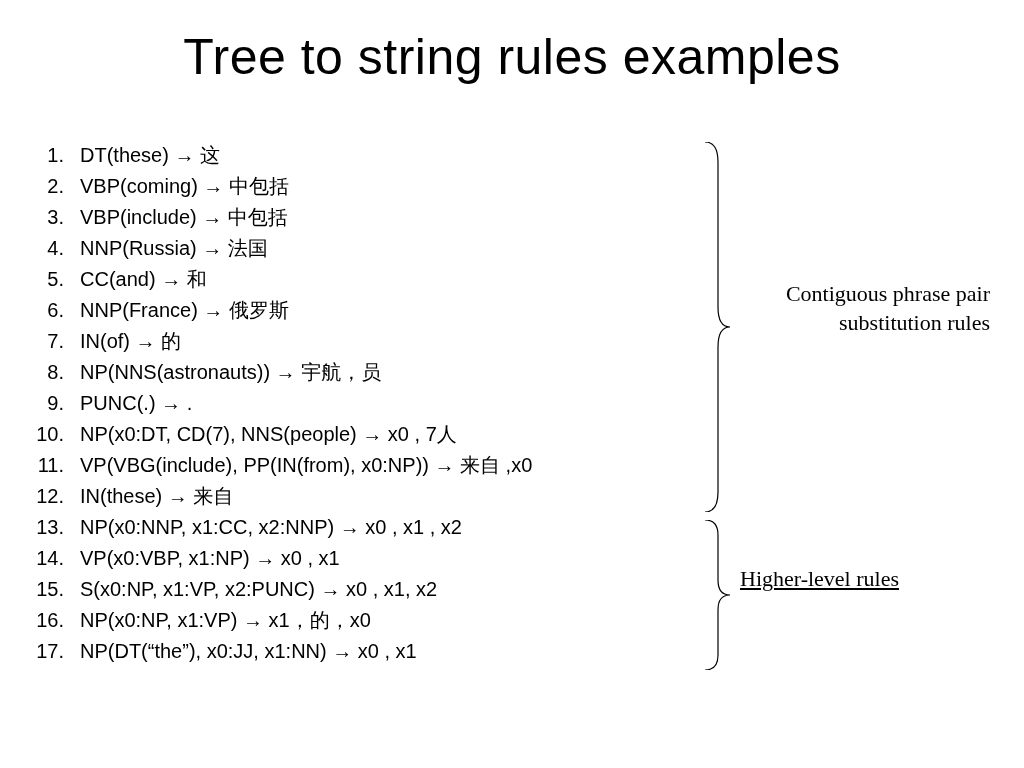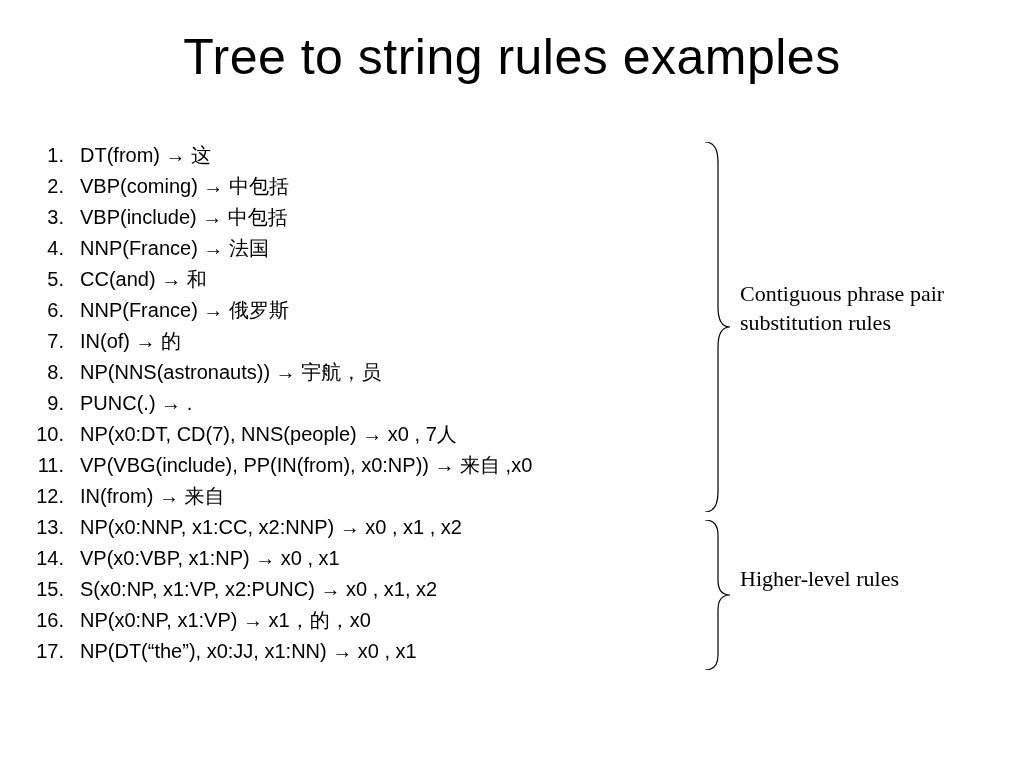--- a/index.html
+++ b/index.html
@@ -52,51 +52,51 @@
     left: 0;
     width: 44px;
     text-align: right;
   }
   .annotation {
     position: absolute;
     font-family: "Times New Roman", Times, serif;
     font-size: 22px;
     line-height: 1.3;
   }
-  .ann1 { top: 280px; left: 740px; width: 250px; }
-  .ann2 { top: 565px; left: 740px; width: 250px; }
+  .ann1 { top: 280px; left: 740px; width: 250px; text-align: right; }
+  .ann2 { top: 565px; left: 740px; width: 250px; text-decoration: underline; }
   .brace {
     position: absolute;
     left: 700px;
     width: 30px;
   }
   .brace svg { display: block; }
   .brace1 { top: 142px; height: 370px; }
   .brace2 { top: 520px; height: 150px; }
 </style>
 </head>
 <body>
 
 <div class="slide">
 
   <div class="title">Tree to string rules examples</div>
 
   <ol class="list">
-    <li>DT(from) → 这</li>
+    <li>DT(these) → 这</li>
     <li>VBP(coming) → 中包括</li>
     <li>VBP(include) → 中包括</li>
-    <li>NNP(France) → 法国</li>
+    <li>NNP(Russia) → 法国</li>
     <li>CC(and) → 和</li>
     <li>NNP(France) → 俄罗斯</li>
     <li>IN(of) → 的</li>
     <li>NP(NNS(astronauts)) → 宇航，员</li>
     <li>PUNC(.) → .</li>
     <li>NP(x0:DT, CD(7), NNS(people) →  x0 , 7人</li>
     <li>VP(VBG(include), PP(IN(from), x0:NP)) → 来自 ,x0</li>
-    <li>IN(from) → 来自</li>
+    <li>IN(these) → 来自</li>
     <li>NP(x0:NNP, x1:CC, x2:NNP) → x0 , x1 , x2</li>
     <li>VP(x0:VBP, x1:NP) → x0 , x1</li>
     <li>S(x0:NP, x1:VP, x2:PUNC) → x0 , x1, x2</li>
     <li>NP(x0:NP, x1:VP) → x1，的，x0</li>
     <li>NP(DT(“the”), x0:JJ, x1:NN) → x0 , x1</li>
   </ol>
 
   <div class="brace brace1">
     <svg viewBox="0 0 30 370" width="30" height="370">
       <path d="M5 0 Q18 0 18 20 L18 165 Q18 185 30 185 Q18 185 18 205 L18 350 Q18 370 5 370" fill="none" stroke="#000" stroke-width="1.2"></path>

